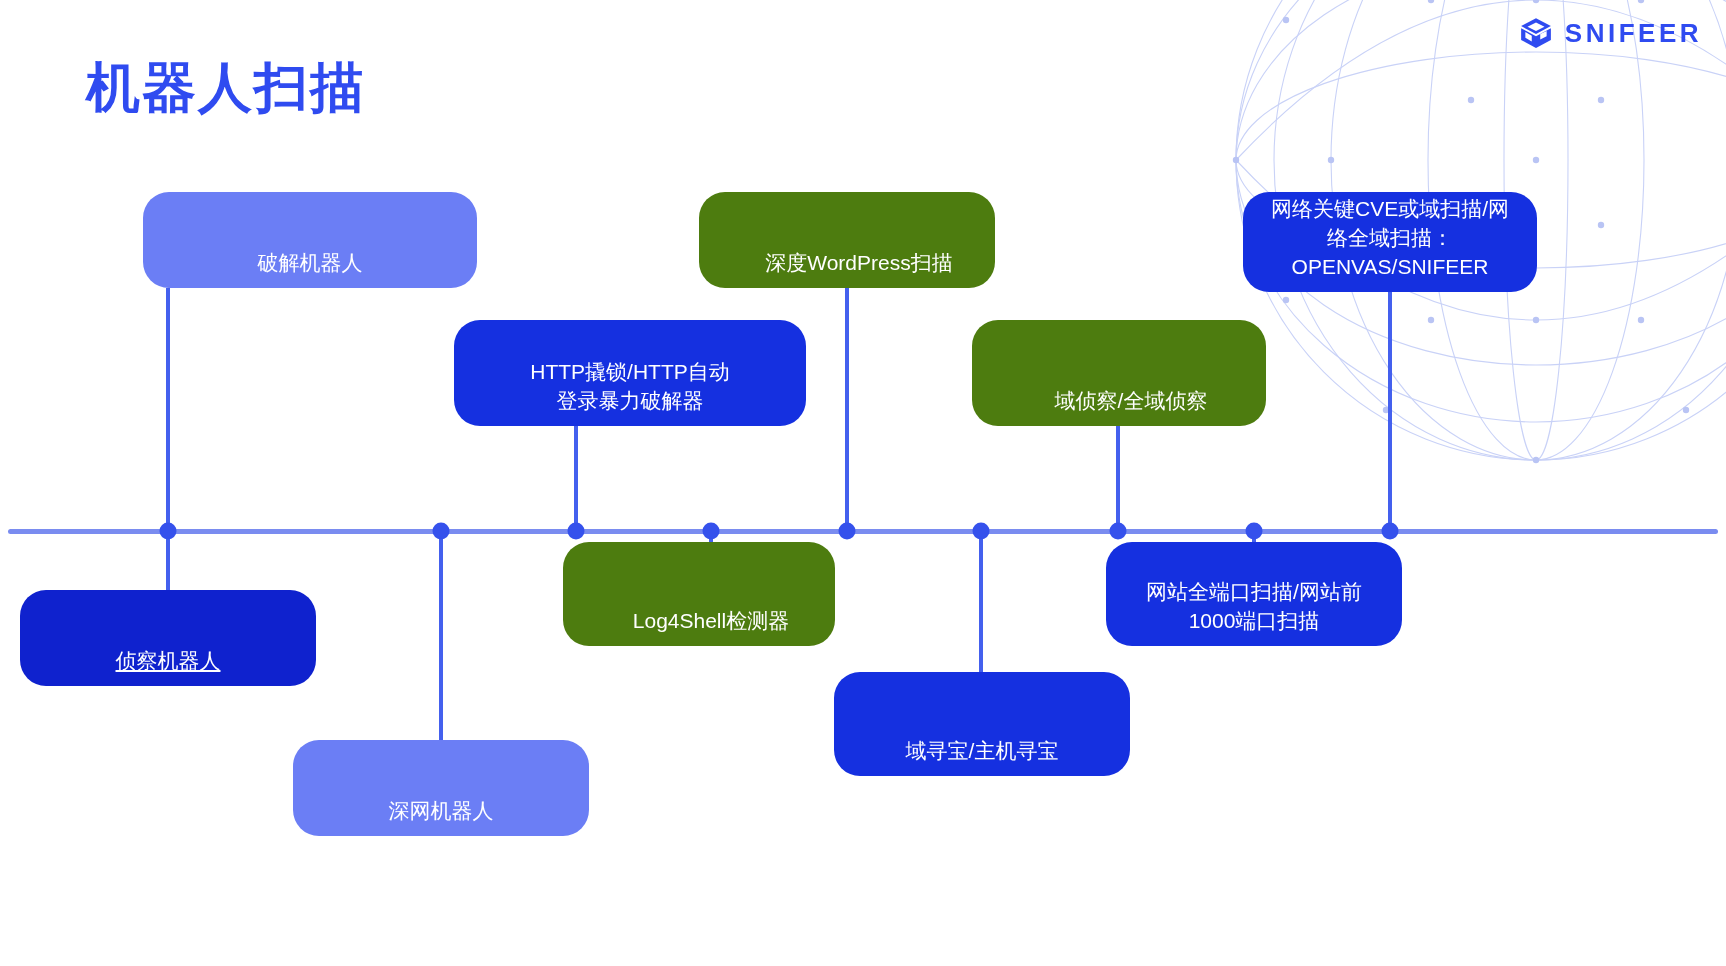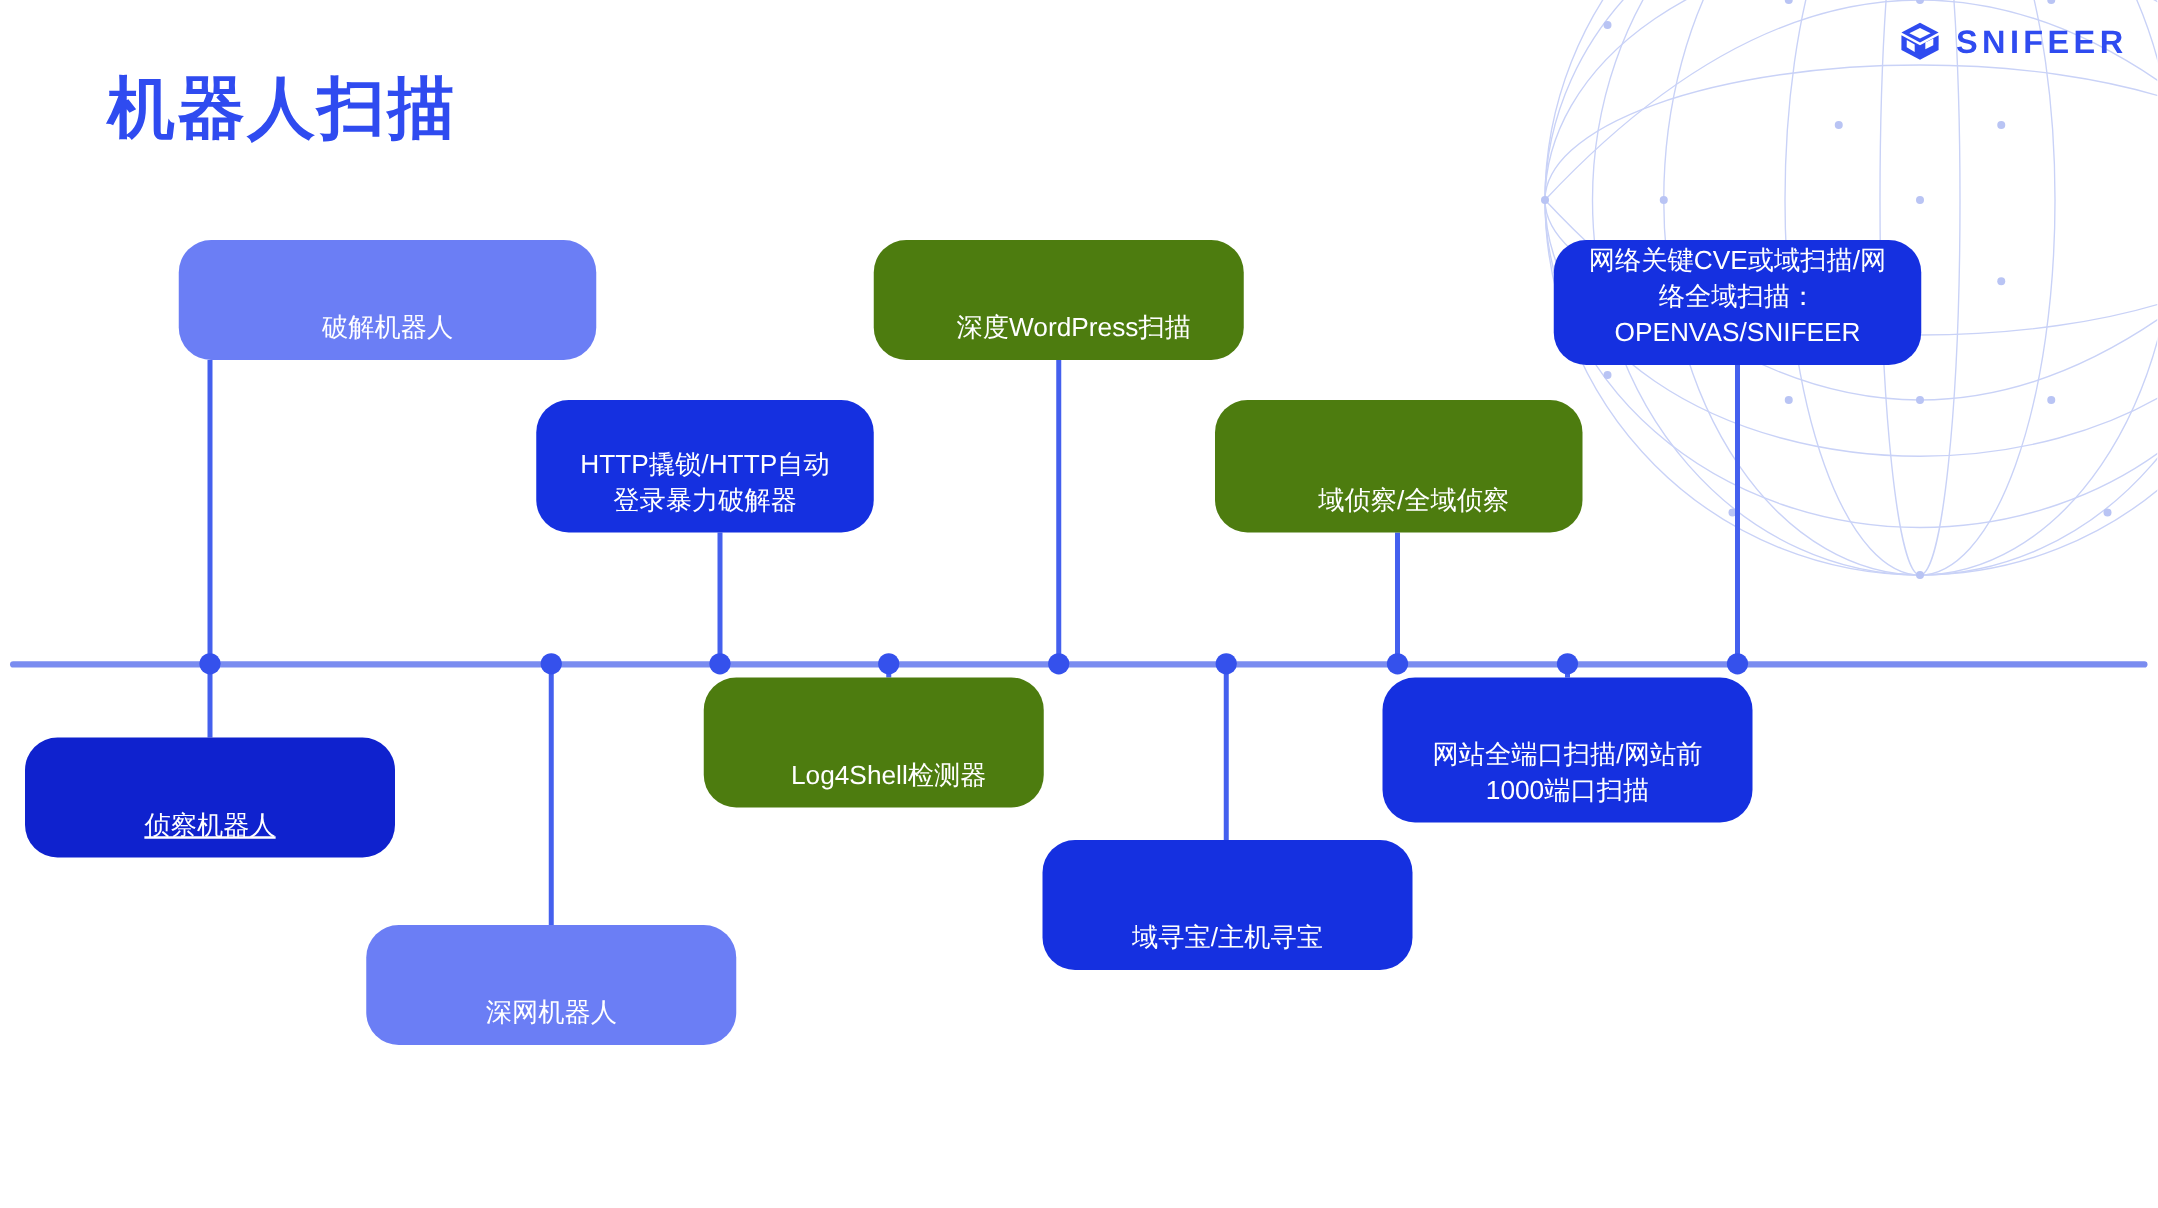--- a/index.html
+++ b/index.html
@@ -185,37 +185,37 @@
       <div class="stem" style="left: 168px; top: 288px; height: 243px;"></div>
       <div class="axis-dot" style="left: 168px;"></div>
       <div class="node tone-light" style="left: 143px; top: 192px; width: 334px; height: 96px;"><span>破解机器人</span></div>
       <div class="stem" style="left: 168px; top: 531px; height: 59px;"></div>
       <div class="node tone-dark" style="left: 20px; top: 590px; width: 296px; height: 96px; text-decoration: underline;"><span>侦察机器人</span></div>
       <div class="stem" style="left: 441px; top: 531px; height: 209px;"></div>
       <div class="axis-dot" style="left: 441px;"></div>
       <div class="node tone-light" style="left: 293px; top: 740px; width: 296px; height: 96px;"><span>深网机器人</span></div>
       <div class="stem" style="left: 576px; top: 426px; height: 105px;"></div>
       <div class="axis-dot" style="left: 576px;"></div>
-      <div class="node tone-deep" style="left: 429px; top: 320px; width: 270px; height: 106px;"><span>HTTP撬锁/HTTP自动
+      <div class="node tone-deep" style="left: 454px; top: 320px; width: 352px; height: 106px;"><span>HTTP撬锁/HTTP自动
 登录暴力破解器</span></div>
       <div class="stem" style="left: 711px; top: 531px; height: 11px;"></div>
       <div class="axis-dot" style="left: 711px;"></div>
       <div class="node tone-mid" style="left: 563px; top: 542px; width: 272px; height: 104px;"><span>Log4Shell检测器</span></div>
       <div class="stem" style="left: 847px; top: 288px; height: 243px;"></div>
       <div class="axis-dot" style="left: 847px;"></div>
       <div class="node tone-mid" style="left: 699px; top: 192px; width: 296px; height: 96px;"><span>深度WordPress扫描</span></div>
       <div class="stem" style="left: 981px; top: 531px; height: 141px;"></div>
       <div class="axis-dot" style="left: 981px;"></div>
       <div class="node tone-deep" style="left: 834px; top: 672px; width: 296px; height: 104px;"><span>域寻宝/主机寻宝</span></div>
       <div class="stem" style="left: 1118px; top: 426px; height: 105px;"></div>
       <div class="axis-dot" style="left: 1118px;"></div>
       <div class="node tone-mid" style="left: 972px; top: 320px; width: 294px; height: 106px;"><span>域侦察/全域侦察</span></div>
       <div class="stem" style="left: 1254px; top: 531px; height: 11px;"></div>
       <div class="axis-dot" style="left: 1254px;"></div>
-      <div class="node tone-deep" style="left: 1106px; top: 542px; width: 296px; height: 116px;"><span>网站全端口扫描/网站前
+      <div class="node tone-deep" style="left: 1106px; top: 542px; width: 296px; height: 104px;"><span>网站全端口扫描/网站前
 1000端口扫描</span></div>
       <div class="stem" style="left: 1390px; top: 292px; height: 239px;"></div>
       <div class="axis-dot" style="left: 1390px;"></div>
       <div class="node tone-deep" style="left: 1243px; top: 192px; width: 294px; height: 100px;"><span>网络关键CVE或域扫描/网
 络全域扫描：
 OPENVAS/SNIFEER</span></div>
     </div>
 
 </div>
 

